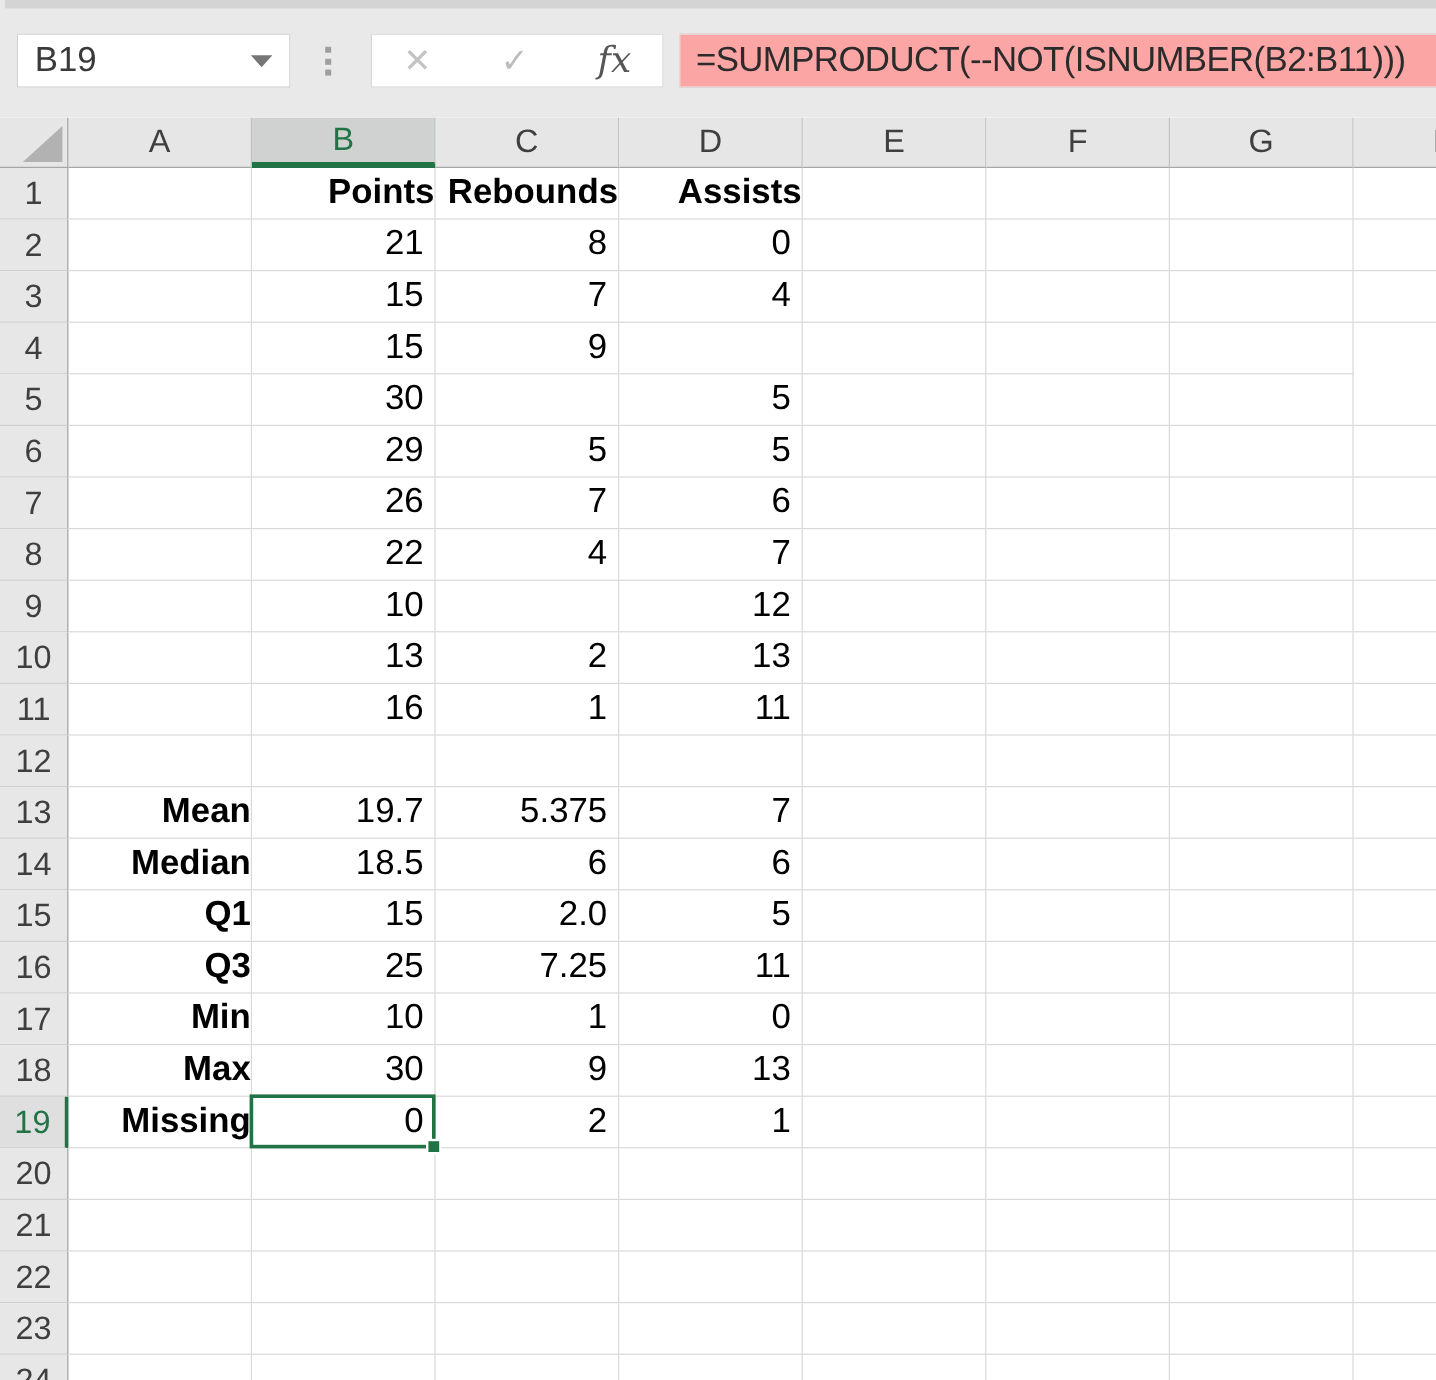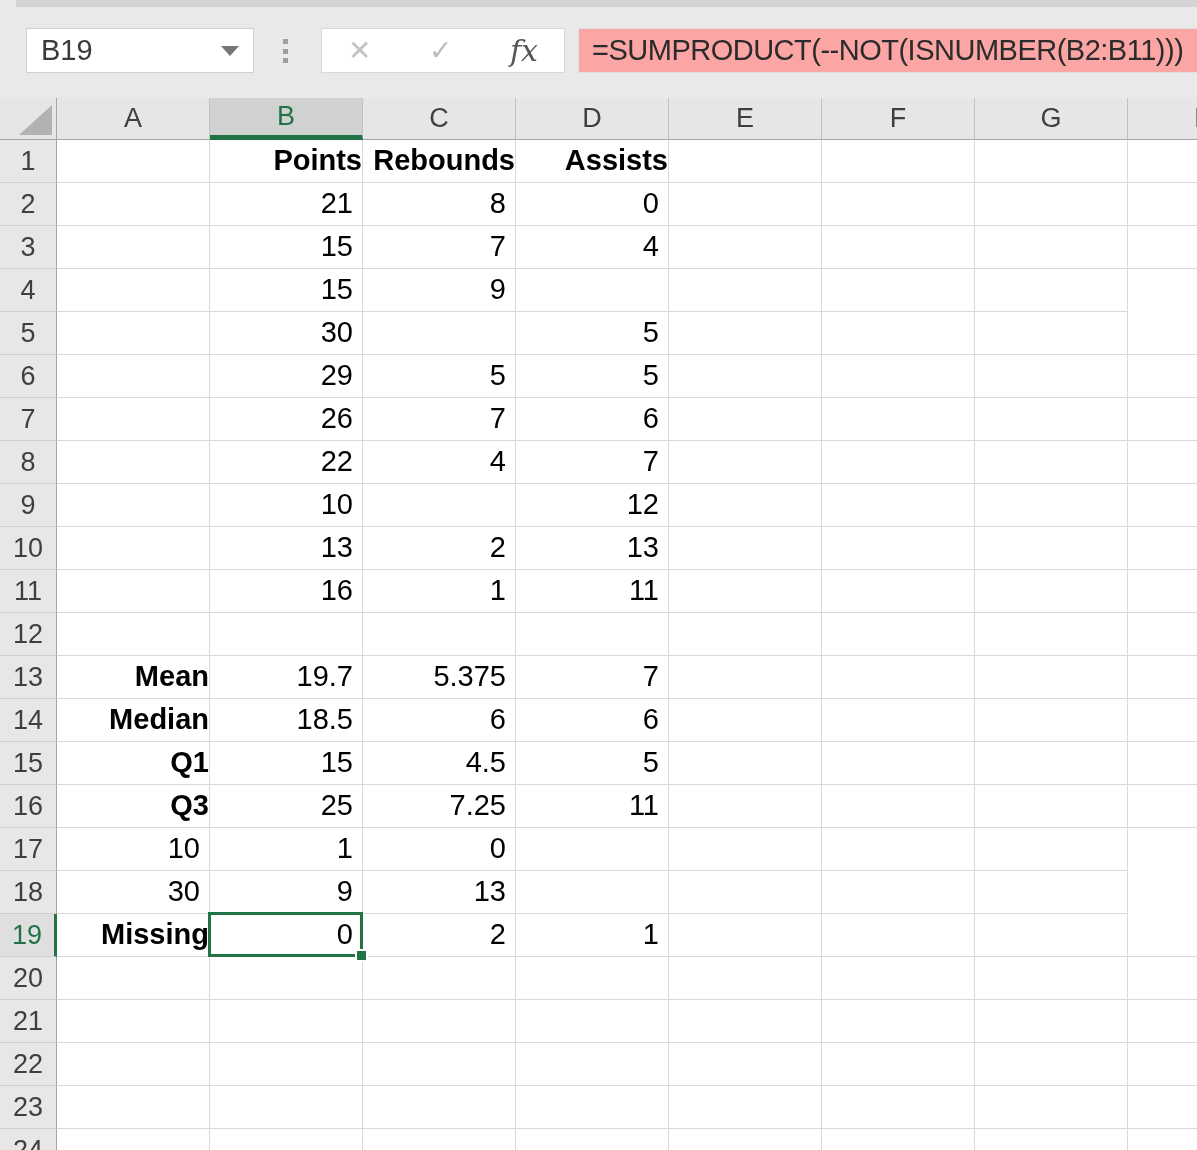--- a/index.html
+++ b/index.html
@@ -13,21 +13,21 @@
   *{box-sizing:border-box;margin:0;padding:0;}
   html,body{width:1197px;height:1150px;overflow:hidden;}
   body{
     font-family:"Liberation Sans","DejaVu Sans",sans-serif;
     background:var(--chrome);
     position:relative;
     color:#222;
   }
   
   .top-strip{position:absolute;top:0;left:0;width:1197px;height:7px;background:#d4d4d4;}
-  .topbar{position:absolute;top:0;left:16px;width:1083px;height:98px;background:var(--chrome);}
+  .topbar{position:absolute;top:0;left:4px;width:1083px;height:98px;background:var(--chrome);}
   .name-box{
     position:absolute;left:10px;top:28px;width:228px;height:45px;
     background:#fff;border:1px solid #d2d2d2;
     display:flex;align-items:center;
   }
   .name-box .val{padding-left:14px;font-size:29px;color:#3a3a3a;flex:1;}
   .nb-arrow{
     width:0;height:0;margin-right:14px;
     border-left:9px solid transparent;border-right:9px solid transparent;
     border-top:10px solid #767676;
@@ -293,50 +293,52 @@
         <div class="cell num">6</div>
         <div class="cell"></div>
         <div class="cell"></div>
         <div class="cell"></div>
         <div class="cell"></div>
       </div>
       <div class="g-row">
         <div class="row-h">15</div>
         <div class="cell label">Q1</div>
         <div class="cell num">15</div>
-        <div class="cell num">4.5</div>
+        <div class="cell num">2.0</div>
         <div class="cell num">5</div>
         <div class="cell"></div>
         <div class="cell"></div>
         <div class="cell"></div>
         <div class="cell"></div>
       </div>
       <div class="g-row">
         <div class="row-h">16</div>
         <div class="cell label">Q3</div>
         <div class="cell num">25</div>
         <div class="cell num">7.25</div>
         <div class="cell num">11</div>
         <div class="cell"></div>
         <div class="cell"></div>
         <div class="cell"></div>
         <div class="cell"></div>
       </div>
       <div class="g-row">
         <div class="row-h">17</div>
+        <div class="cell label">Min</div>
         <div class="cell num">10</div>
         <div class="cell num">1</div>
         <div class="cell num">0</div>
         <div class="cell"></div>
         <div class="cell"></div>
         <div class="cell"></div>
         <div class="cell"></div>
       </div>
       <div class="g-row">
         <div class="row-h">18</div>
+        <div class="cell label">Max</div>
         <div class="cell num">30</div>
         <div class="cell num">9</div>
         <div class="cell num">13</div>
         <div class="cell"></div>
         <div class="cell"></div>
         <div class="cell"></div>
         <div class="cell"></div>
       </div>
       <div class="g-row">
         <div class="row-h sel">19</div>

